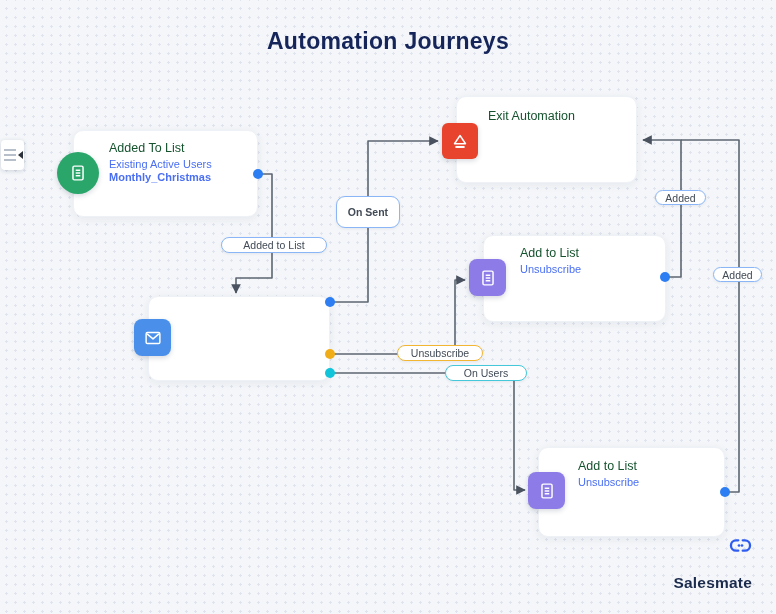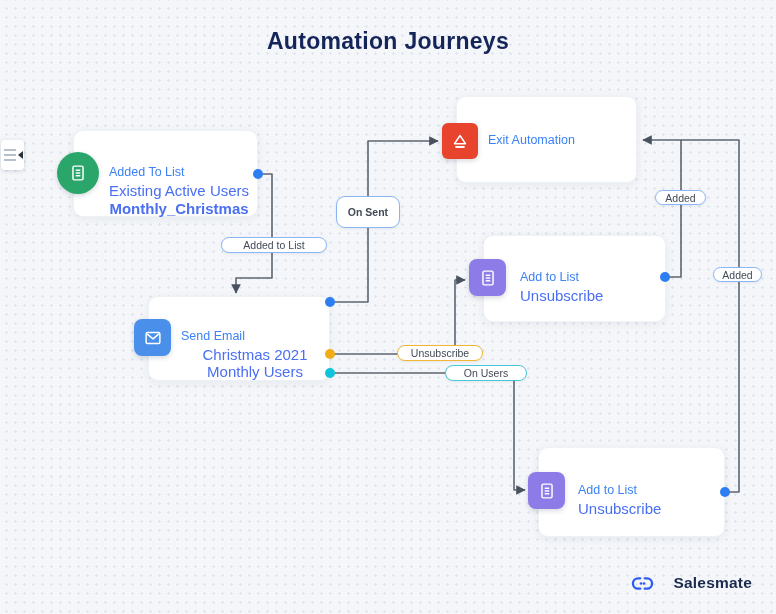--- a/index.html
+++ b/index.html
@@ -15,22 +15,22 @@
   .page-title {
     position:absolute; top:28px; left:0; width:776px;
     text-align:center; font-size:23px; font-weight:bold;
     color:#15255a; letter-spacing:0.3px;
   }
   
   .node {
     position:absolute; background:#fff; border:1px solid #eef1f5;
     border-radius:10px; box-shadow:0 2px 8px rgba(40,55,80,0.07);
   }
-  .node-title { font-size:12.5px; color:#3b82f6;margin-top:24px; }
-  .node-link  { font-size:15px; color:#4a6ff3; margin-top:3px;text-align:center; }
+  .node-title { font-size:12.5px; color:#14532d; }
+  .node-link  { font-size:11px; color:#4a6ff3; margin-top:3px; }
   .node-body  { position:absolute; }
   .node-icon {
     position:absolute; display:flex; align-items:center; justify-content:center;
     box-shadow:0 2px 5px rgba(40,55,80,0.18);
   }
   .icon-square { width:37px; height:37px; border-radius:8px; }
   .icon-circle { width:42px; height:42px; border-radius:50%; }
   
   .pill {
     position:absolute; background:#fff; border:1.4px solid #8ab6f7;
@@ -47,21 +47,21 @@
     z-index:40; display:flex; align-items:center; padding-left:3px;
   }
   .toggle-bars { display:flex; flex-direction:column; gap:3px; }
   .toggle-bars i { display:block; width:12px; height:2px; background:#b7bfca; }
   .toggle-caret {
     width:0; height:0; margin-left:2px;
     border-top:4px solid rgba(0,0,0,0); border-bottom:4px solid rgba(0,0,0,0);
     border-right:5px solid #2b313a;
   }
   
-  .brand { position:absolute; right:24px; bottom:22px; display:flex; align-items:flex-end; gap:20px; z-index:40; }
+  .brand { position:absolute; right:24px; bottom:22px; display:flex; align-items:flex-end; gap:20px; z-index:40;flex-direction:column; }
   .brand-name { font-size:15.5px; font-weight:bold; color:#1b2b4e; letter-spacing:0.2px; }
 </style>
 </head>
 <body>
 
 <div class="canvas">
 
   <div class="page-title">Automation Journeys</div>
 
   <div class="panel-toggle">
@@ -118,24 +118,20 @@
       </div>
     </div>
 
     <div class="node" style="left:148px; top:296px; width:182px; height:85px;">
       <div class="node-icon icon-square" style="left: -15px; top: 22px; background: rgb(74, 144, 234);">
         <svg width="22" height="22" viewBox="0 0 24 24" fill="none" stroke="#ffffff" stroke-width="1.6" stroke-linejoin="round">
           <rect x="4.5" y="6" width="15" height="12" rx="1.5"></rect>
           <path d="M5.5 7.5 L12 13 L18.5 7.5"></path>
         </svg>
       </div>
-      <div class="node-body" style="left:32px; top:8px;">
-        <div class="node-title">Send Email</div>
-        <div class="node-link">Christmas 2021 Monthly Users</div>
-      </div>
     </div>
 
     <div class="node" style="left:538px; top:447px; width:187px; height:90px;">
       <div class="node-icon icon-square" style="left: -11px; top: 24px; background: rgb(141, 124, 232);">
         <svg width="22" height="22" viewBox="0 0 24 24" fill="none" stroke="#ffffff" stroke-width="1.6">
           <rect x="6.5" y="4.5" width="11" height="15" rx="1.5"></rect>
           <line x1="9.5" y1="9" x2="14.5" y2="9"></line>
             <line x1="9.5" y1="12" x2="14.5" y2="12"></line>
             <line x1="9.5" y1="15" x2="14.5" y2="15"></line>
         </svg>

